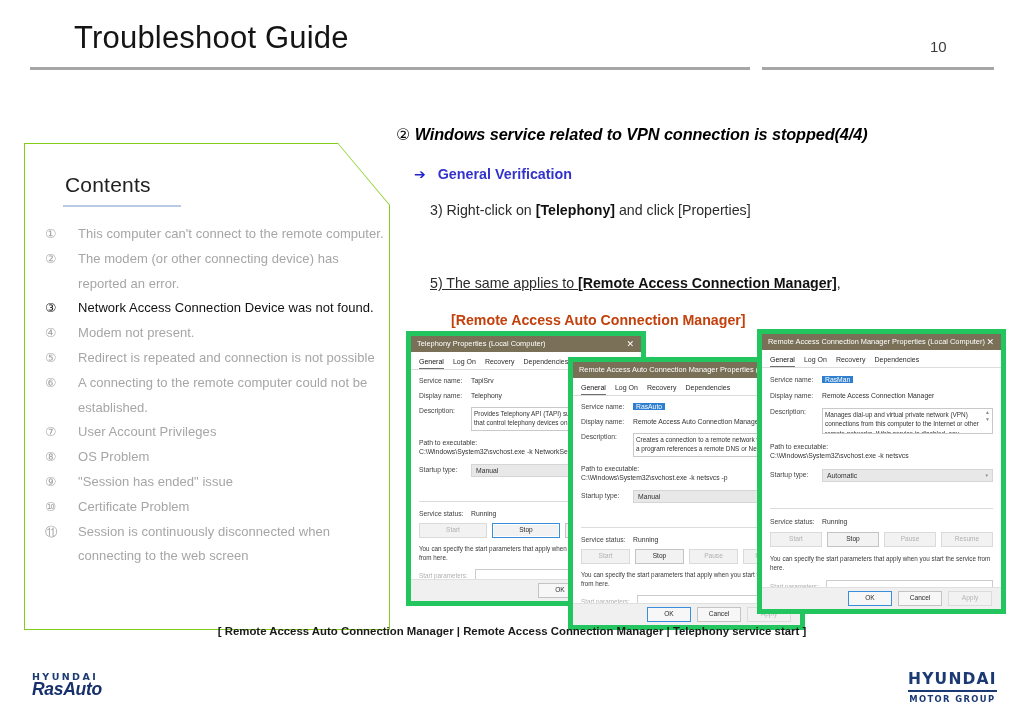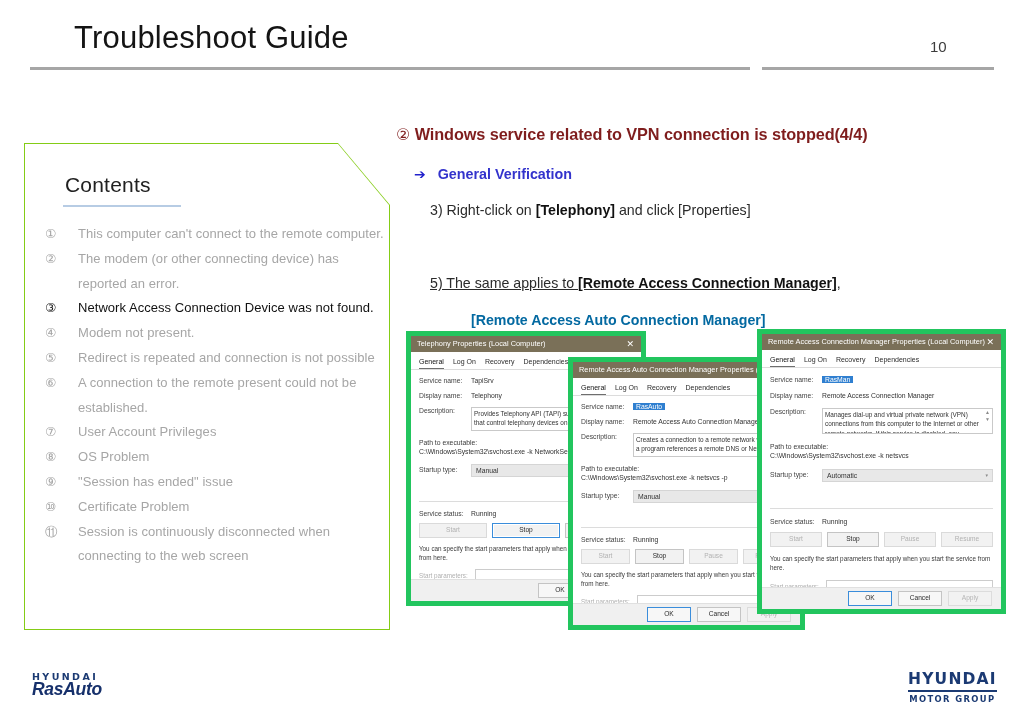--- a/index.html
+++ b/index.html
@@ -67,37 +67,38 @@
   .ctext{
     flex:1;font-size:13px;color:#a6a6a6;line-height:24.8px;
     letter-spacing:.05px;
   }
   .citem.active .cnum{color:#1a1a1a;}
   .citem.active .ctext{color:#111111;font-weight:400;}
 
   
   .sec-head{
     position:absolute;left:396px;top:125px;
-    font-size:16.3px;font-weight:bold;color:#7f1d1d;white-space:nowrap;
+    font-size:16.3px;font-weight:bold;color:#000000;white-space:nowrap;
     letter-spacing:-.1px;
+    font-style:italic;
   }
   .sec-head .circnum{font-family:"DejaVu Sans",sans-serif;font-weight:normal;font-size:16px;}
   .sub-head{
     position:absolute;left:414px;top:166px;
     font-size:14.3px;font-weight:600;color:#3333cc;white-space:nowrap;
   }
   .sub-head .arr{display:inline-block;margin-right:12px;font-size:14px;color:#2222cc;}
   .step{
     position:absolute;font-size:14.2px;color:#2b2b2b;white-space:nowrap;
   }
   .step b{font-weight:bold;color:#111;}
   .step1{left:430px;top:202px;}
   .step2{left:430px;top:239px;}
   .step3{left:430px;top:275px;text-decoration:underline;}
-  .step4{left:471px;top:312px;font-weight:bold;color:#0369a1;}
+  .step4{left:451px;top:312px;font-weight:bold;color:#c2410c;}
 
   .caption{
     position:absolute;left:0;top:625px;width:1024px;text-align:center;
     font-size:11.4px;font-weight:bold;color:#1a1a1a;
   }
 
   
   .dlg{position:absolute;background:#ffffff;border:5px solid #22c55e;
        font-family:"Liberation Sans","DejaVu Sans",sans-serif;overflow:hidden;}
   .dlg-tb{
@@ -200,21 +201,21 @@
           <div class="citem">
             <div class="cnum">④</div>
             <div class="ctext">Modem not present.</div>
           </div>
           <div class="citem">
             <div class="cnum">⑤</div>
             <div class="ctext">Redirect is repeated and connection is not possible</div>
           </div>
           <div class="citem">
             <div class="cnum">⑥</div>
-            <div class="ctext">A connection to the remote present could not be established.</div>
+            <div class="ctext">A connecting to the remote computer could not be established.</div>
           </div>
           <div class="citem">
             <div class="cnum">⑦</div>
             <div class="ctext">User Account Privileges</div>
           </div>
           <div class="citem">
             <div class="cnum">⑧</div>
             <div class="ctext">OS Problem</div>
           </div>
           <div class="citem">
@@ -445,20 +446,21 @@
       <div class="sl">Start parameters:</div>
       <div class="si"></div>
     </div>
     <div class="footbar">
       <div class="fbtn focus">OK</div>
       <div class="fbtn">Cancel</div>
       <div class="fbtn dis">Apply</div>
     </div>
   </div>
 
+  <div class="caption">[ Remote Access Auto Connection Manager | Remote Access Connection Manager | Telephony service start ]</div>
 
   <div class="logo-ae">
     <div class="l1">HYUNDAI</div>
     <div class="l2">RasAuto</div>
   </div>
   <div class="logo-mg">
     <div class="m1">HYUNDAI</div>
     <div class="mline"></div>
     <div class="m2">MOTOR GROUP</div>
   </div>

